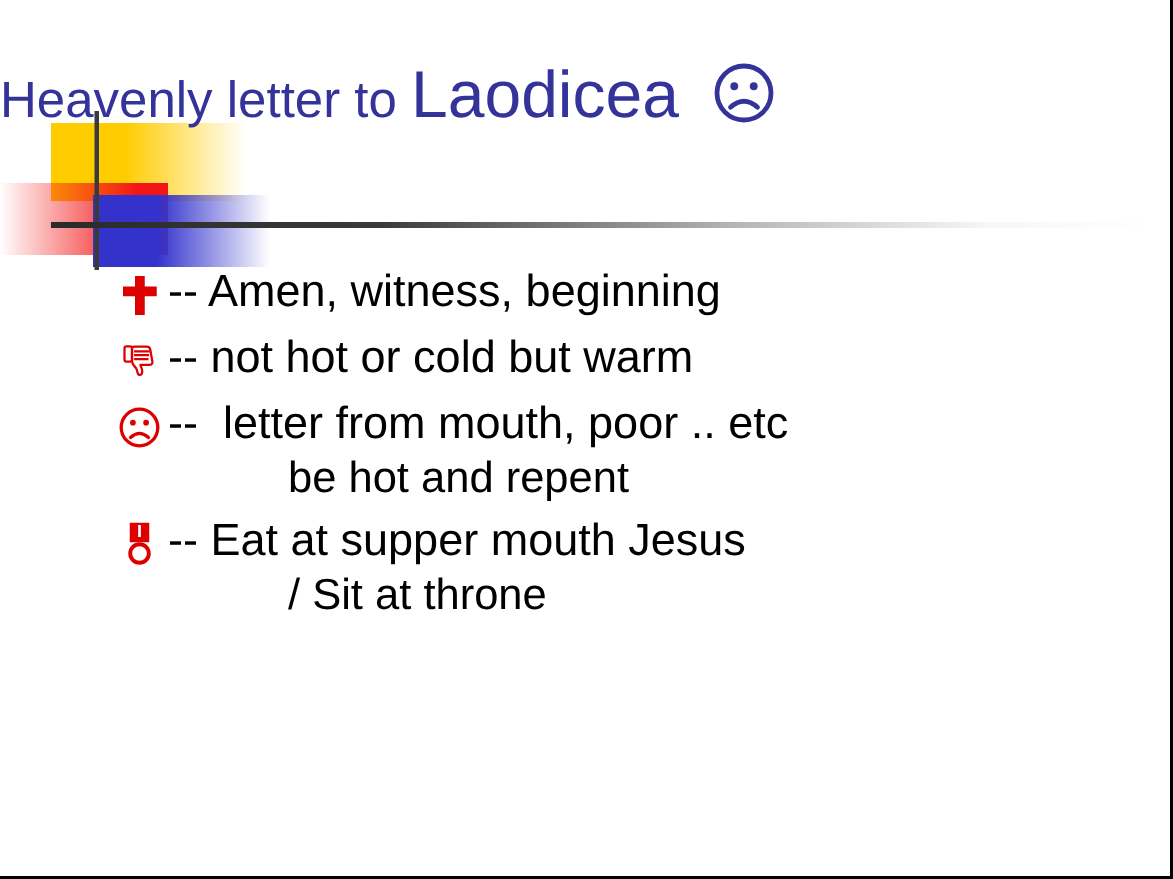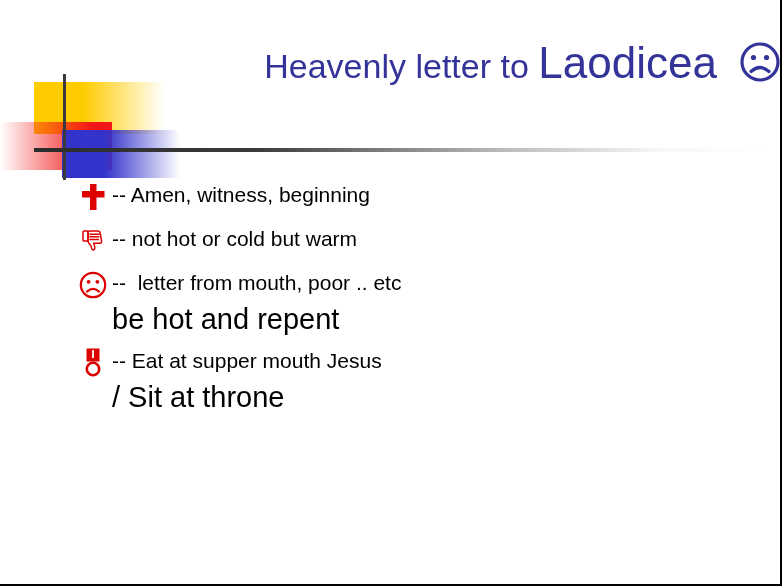--- a/index.html
+++ b/index.html
@@ -73,21 +73,21 @@
     height: 4px;
     background: linear-gradient(to right, #2B2B2B 0%, #3A3A3A 30%, rgba(120,120,120,0.55) 62%, rgba(200,200,200,0.15) 85%, rgba(255,255,255,0) 100%);
   }
 
   
   .title-block {
     position: absolute;
     left: 0;
     top: 40px;
     width: 782px;
-    text-align: right;
+    text-align: left;
   }
   .title-line {
     color: #333399;
     font-size: 40px;
     line-height: 1.04;
     white-space: nowrap;
   }
   .title-line .t-small { font-size: 34px; }
   .title-line .t-big   { font-size: 44px; }
   .title-face {
@@ -117,28 +117,29 @@
     flex: 0 0 auto;
     width: 38px;
     height: 38px;
     display: flex;
     align-items: center;
     justify-content: center;
     margin-top: 2px;
   }
   .item-text {
     color: #000000;
-    font-size: 21px;
+    font-size: 30px;
     line-height: 37px;
     white-space: pre;
   }
   .item-sub {
     color: #000000;
     font-size: 29px;
     line-height: 37px;
+    margin-left: 80px;
     white-space: pre;
   }
   .item-wrap { display: flex; flex-direction: column; }
 </style>
 </head>
 <body>
 
 <div class="slide">
 
   <div class="deco">

